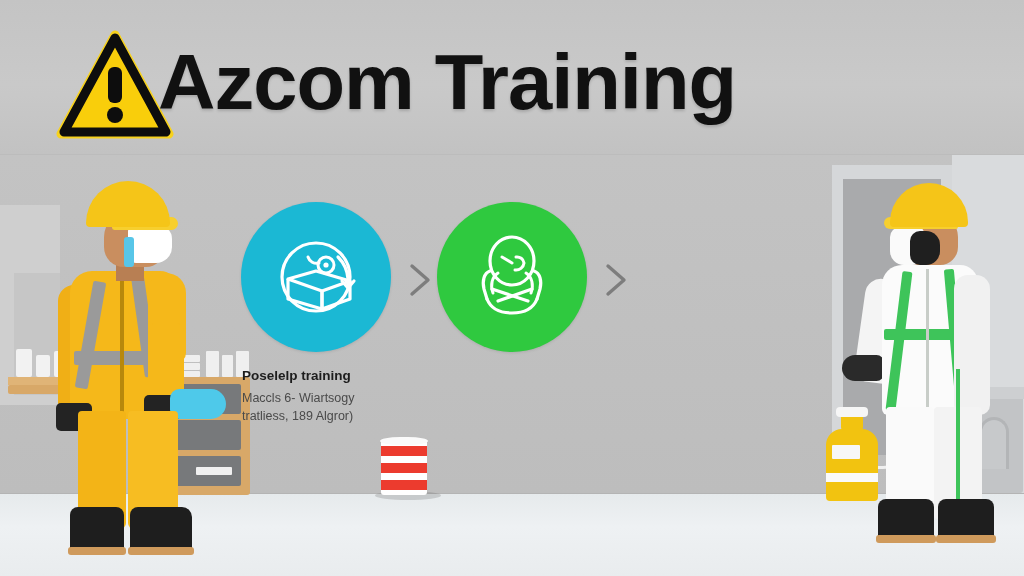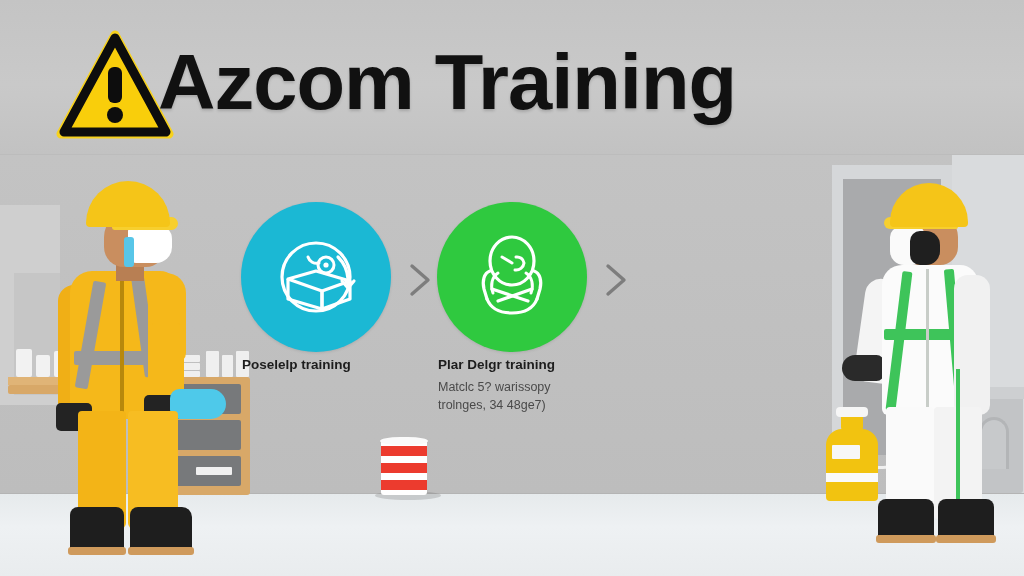--- a/index.html
+++ b/index.html
@@ -354,21 +354,21 @@
   #steps {
     position:absolute; left:236px; top:47px; width:570px; height:240px;
   }
   .step { position:absolute; top:0; width:160px; }
   .step-circle {
     position:relative; width:150px; height:150px; border-radius:50%;
     margin:0 auto; display:flex; align-items:center; justify-content:center;
     box-shadow:0 1px 3px rgba(0,0,0,.10);
   }
   .step-circle svg { display:block; }
-  .step-text { margin-top:5px; padding-left:6px; }
+  .step-text { margin-top:16px; padding-left:6px; }
   .step-title {
     font-size:13.5px; font-weight:bold; color:#1d1d1d;
     line-height:15px; margin-bottom:6px;
   }
   .step-sub {
     font-size:12.5px; color:#4a4a4a; line-height:18px;
     max-width:150px;
   }
   .chevron {
     position:absolute; top:58px; width:34px; height:40px;
@@ -505,20 +505,21 @@
             <path d="M38 26 a9 9 0 0 0 11 6" fill="none" stroke="#ffffff" stroke-width="3" stroke-linecap="round"></path>
             <circle cx="56" cy="34" r="8" fill="none" stroke="#ffffff" stroke-width="3"></circle>
             <circle cx="56" cy="34" r="2.6" fill="#ffffff"></circle>
             <path d="M18 48 L46 40 L80 50 L52 60 Z" fill="none" stroke="#ffffff" stroke-width="3.2" stroke-linejoin="round"></path>
             <path d="M18 48 L18 68 L52 78 L52 60" fill="none" stroke="#ffffff" stroke-width="3.2" stroke-linejoin="round"></path>
             <path d="M52 60 L52 78 L80 68 L80 50" fill="none" stroke="#ffffff" stroke-width="3.2" stroke-linejoin="round"></path>
           </svg>
         </div>
         <div class="step-text">
           <div class="step-title">Poselelp training</div>
+          <div class="step-sub">Maccls 6- Wiartsogy tratliess, 189 Algror)</div>
         </div>
       </div>
 
       <div class="chevron" style="left:166px;">
         <svg width="34" height="40" viewBox="0 0 34 40">
           <path d="M10 6 L26 20 L10 34" fill="none" stroke="#7d7d7d" stroke-width="3.4" stroke-linecap="round" stroke-linejoin="round"></path>
         </svg>
       </div>
 
       <div class="step" style="left:196px;">
@@ -529,24 +530,20 @@
             <path d="M50 26 a7 7 0 0 1 8 6 a8 8 0 0 1 -9 7" fill="none" stroke="#ffffff" stroke-width="3" stroke-linecap="round"></path>
             <path d="M24 40 c-6 2 -8 10 -6 18 l3 10" fill="none" stroke="#ffffff" stroke-width="3.2" stroke-linecap="round"></path>
             <path d="M32 42 c-6 4 -8 12 -5 20" fill="none" stroke="#ffffff" stroke-width="3" stroke-linecap="round"></path>
             <path d="M68 40 c6 2 8 10 6 18 l-3 10" fill="none" stroke="#ffffff" stroke-width="3.2" stroke-linecap="round"></path>
             <path d="M60 42 c6 4 8 12 5 20" fill="none" stroke="#ffffff" stroke-width="3" stroke-linecap="round"></path>
             <path d="M21 68 c4 10 14 14 25 14 c11 0 21 -4 25 -14" fill="none" stroke="#ffffff" stroke-width="3.2" stroke-linecap="round"></path>
             <path d="M26 58 L62 70" fill="none" stroke="#ffffff" stroke-width="3.2" stroke-linecap="round"></path>
             <path d="M66 58 L32 70" fill="none" stroke="#ffffff" stroke-width="3.2" stroke-linecap="round"></path>
           </svg>
         </div>
-        <div class="step-text">
-          <div class="step-title">Plar Delgr training</div>
-          <div class="step-sub">Matclc 5? warissopy trolnges, 34 48ge7)</div>
-        </div>
       </div>
 
       <div class="chevron" style="left:362px;">
         <svg width="34" height="40" viewBox="0 0 34 40">
           <path d="M10 6 L26 20 L10 34" fill="none" stroke="#7d7d7d" stroke-width="3.4" stroke-linecap="round" stroke-linejoin="round"></path>
         </svg>
       </div>
 
 
     </div>

